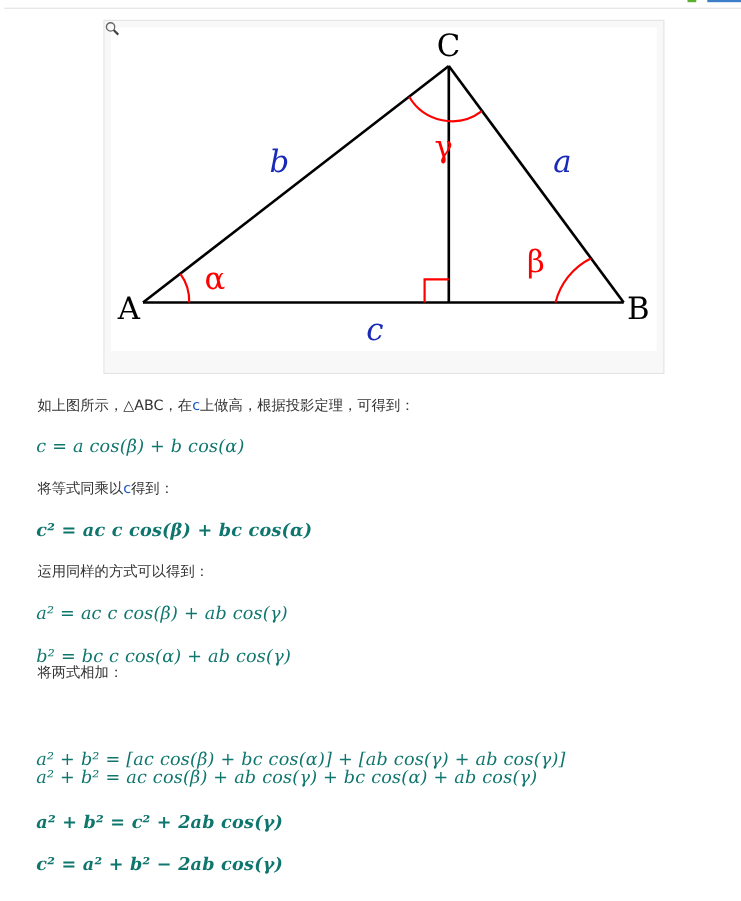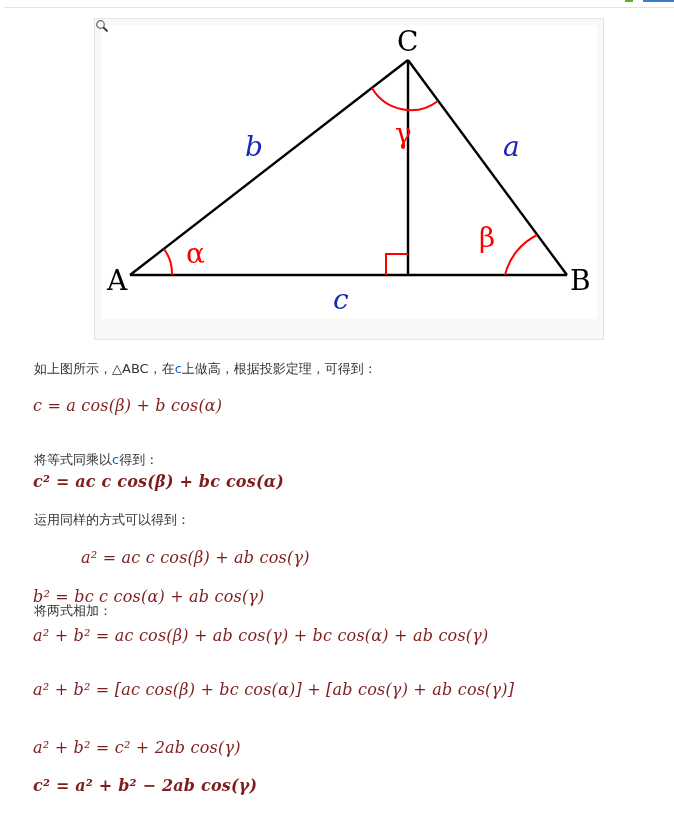--- a/index.html
+++ b/index.html
@@ -6,21 +6,21 @@
   body{width:674px;height:819px;position:relative;overflow:hidden;font-family:"DejaVu Sans","Liberation Sans",sans-serif;}
   .topline{position:absolute;left:4px;top:7px;width:670px;height:1px;background:#e2e2e2;}
   .tb-green{position:absolute;left:625px;top:0;width:8px;height:2px;background:#5ab02d;}
   .tb-blue{position:absolute;left:643px;top:0;width:31px;height:2px;background:#3c7fc8;}
   .figure{position:absolute;left:94px;top:18px;width:510px;height:322px;border:1px solid #e4e4e4;background:#f8f8f8;box-sizing:border-box;}
   .figure .img{position:absolute;left:6px;top:6px;width:496px;height:294px;background:#fff;}
   .figure svg{position:absolute;left:0;top:0;}
   .zoom-icon{position:absolute;right:8px;bottom:5px;width:14px;height:14px;}
   .p{position:absolute;left:34px;font-size:13px;color:#333;white-space:nowrap;font-family:"DejaVu Sans","Liberation Sans",sans-serif;}
   .p .hl{color:#1b5bc7;}
-  .f{position:absolute;left:33px;font-size:16px;color:#7f1d1d;white-space:nowrap;font-family:"DejaVu Serif","Liberation Serif",serif;font-style:italic;letter-spacing:0.2px;}
+  .f{position:absolute;left:33px;font-size:16px;color:#0f766e;white-space:nowrap;font-family:"DejaVu Serif","Liberation Serif",serif;font-style:italic;letter-spacing:0.2px;}
 </style>
 </head>
 <body>
 
 <div class="topline"></div>
 <div class="tb-green"></div>
 <div class="tb-blue"></div>
 
 <div class="figure">
   <div class="img">
@@ -55,26 +55,26 @@
     <circle cx="5.5" cy="5.5" r="3.8" fill="none" stroke="#666" stroke-width="1.2"></circle>
     <line x1="8.3" y1="8.3" x2="12.5" y2="12.5" stroke="#444" stroke-width="2"></line>
   </svg>
 </div>
 
 <div class="p" style="top:360px;text-align:center;">
   <span>如上图所示，△ABC，在</span><span class="hl">c</span><span>上做高，根据投影定理，可得到：</span>
 </div>
 <div class="f" style="top:396px;">c = a cos(β) + b cos(α)</div>
 
-<div class="p" style="top:435px;margin-top:16px;">
+<div class="p" style="top:435px;">
   <span>将等式同乘以</span><span class="hl">c</span><span>得到：</span>
 </div>
 <div class="f" style="top:472px;font-weight:bold;">c² = ac c cos(β) + bc cos(α)</div>
 
 <div class="p" style="top:511px;">运用同样的方式可以得到：</div>
-<div class="f" style="top:548px;margin-left:48px;">a² = ac c cos(β) + ab cos(γ)</div>
+<div class="f" style="top:548px;">a² = ac c cos(β) + ab cos(γ)</div>
 <div class="f" style="top:587px;">b² = bc c cos(α) + ab cos(γ)</div>
 
 <div class="p" style="top:602px;">将两式相加：</div>
-<div class="f" style="top:626px;">a² + b² = ac cos(β) + ab cos(γ) + bc cos(α) + ab cos(γ)</div>
+<div class="f" style="top:697px;">a² + b² = ac cos(β) + ab cos(γ) + bc cos(α) + ab cos(γ)</div>
 <div class="f" style="top:680px;">a² + b² = [ac cos(β) + bc cos(α)] + [ab cos(γ) + ab cos(γ)]</div>
-<div class="f" style="top:738px;">a² + b² = c² + 2ab cos(γ)</div>
+<div class="f" style="top:738px;font-weight:bold;">a² + b² = c² + 2ab cos(γ)</div>
 <div class="f" style="top:776px;font-weight:bold;">c² = a² + b² − 2ab cos(γ)</div>
 
 </body></html>

